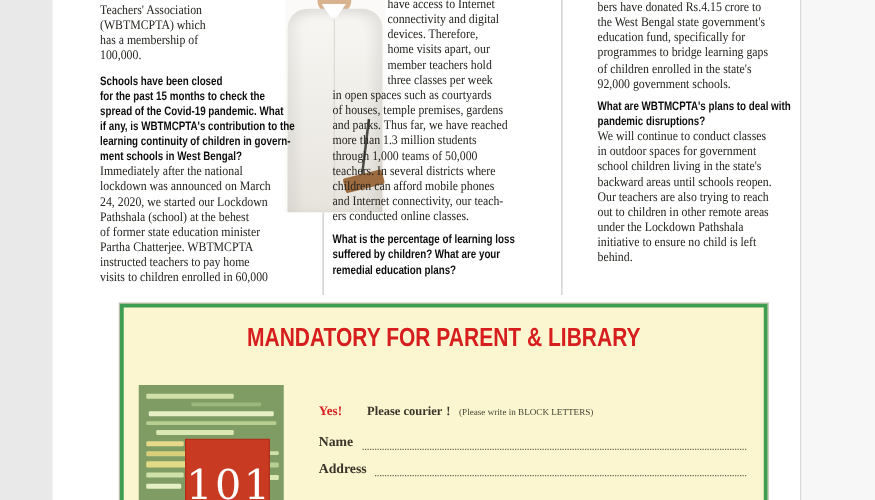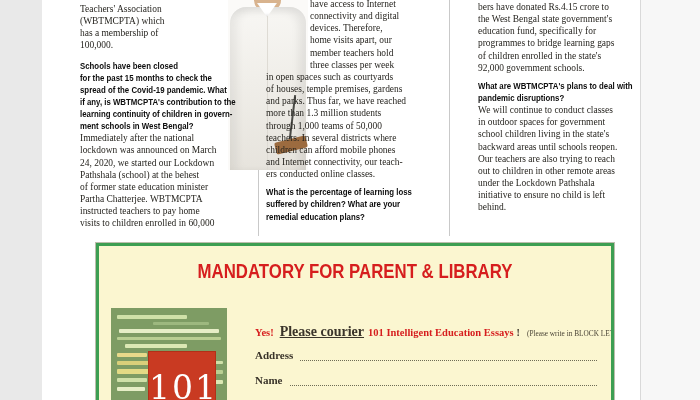--- a/index.html
+++ b/index.html
@@ -49,21 +49,21 @@
   }
   .cover{position:absolute;left:12px;top:62px;width:116px;height:120px;background:#7e9c64;overflow:hidden;}
   .wbar{position:absolute;border-radius:1px;}
   .cover-square{position:absolute;left:38px;top:44px;width:66px;height:80px;background:#c93a22;
     text-align:center;box-shadow:0 0 0 1px #b23018;}
   .cover-num{font-family:"DejaVu Serif",serif;font-size:33px;color:#ffffff;line-height:72px;letter-spacing:2px;}
 
   .order-form{position:absolute;left:156px;top:78px;width:342px;}
   .form-line1{display:flex;align-items:baseline;white-space:nowrap;font-family:"Liberation Serif",serif;text-align:right;}
   .f-yes{color:#d61e1e;font-weight:700;font-size:10.5px;}
-  .f-mid{color:#3a342a;font-weight:700;font-size:14px;margin-left:6px;text-decoration:underline;}
+  .f-mid{color:#3a342a;font-weight:700;font-size:10px;margin-left:20px;}
   .f-title{color:#d61e1e;font-weight:700;font-size:10.5px;margin-left:4px;}
   .f-excl{color:#3a342a;font-weight:700;font-size:10px;margin-left:3px;}
   .f-note{color:#4a4436;font-size:7.3px;margin-left:7px;}
   .field{display:flex;align-items:flex-end;margin-top:14px;font-family:"Liberation Serif",serif;}
   .field-label{font-weight:700;font-size:11px;color:#3a342a;line-height:11px;}
   .dotline{flex:1;margin-left:7px;height:9px;border-bottom:1.6px dotted #6e6c55;}
   .dotline-full{margin-top:13px;height:9px;border-bottom:1.6px dotted #6e6c55;}
 </style>
 </head>
 <body>
@@ -168,29 +168,28 @@
 
       <div class="cover-square">
         <span class="cover-num">101</span>
       </div>
     </div>
 
     <div class="order-form">
       <div class="form-line1">
         <span class="f-yes">Yes!</span>
         <span class="f-mid">Please courier</span>
-        <span class="f-title">101 Intelligent Education Essays</span>
         <span class="f-excl">!</span>
         <span class="f-note">(Please write in BLOCK LETTERS)</span>
       </div>
+      <div class="field">
+        <span class="field-label">Name</span>
+        <span class="dotline"></span>
+      </div>
       <div class="field" style="margin-top:10px;">
         <span class="field-label">Address</span>
-        <span class="dotline"></span>
-      </div>
-      <div class="field">
-        <span class="field-label">Name</span>
         <span class="dotline"></span>
       </div>
       <div class="dotline-full"></div>
     </div>
   </div>
 
 </div>
 
 </body></html>

